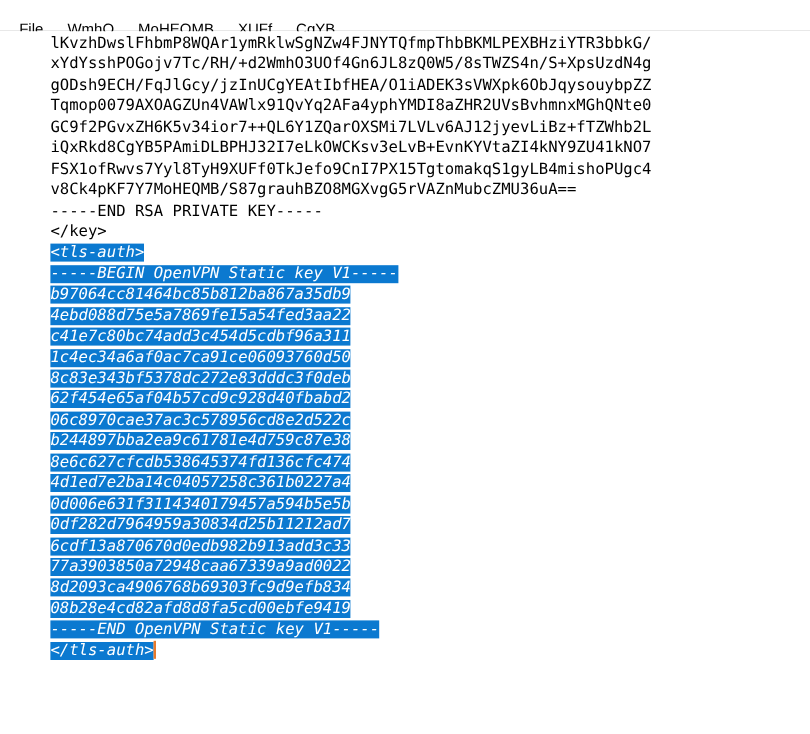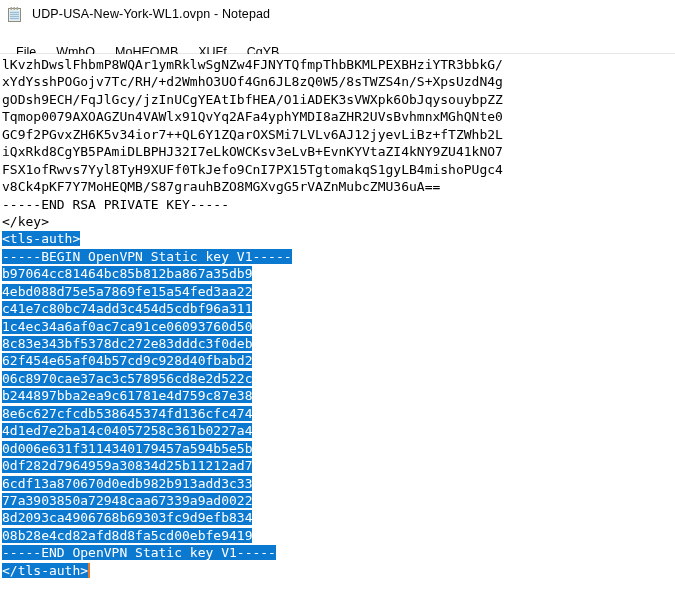--- a/index.html
+++ b/index.html
@@ -80,62 +80,50 @@
     overflow: hidden;
     padding: 2px 0 0 2px;
     position: relative;
   }
   #text-lines {
     font-family: "DejaVu Sans Mono", monospace;
     font-size: 13px;
     line-height: 17.45px;
     color: #000000;
     white-space: pre;
+    margin-left: 40px;
   }
   .line {
     height: 17.45px;
     white-space: pre;
     display: block;
   }
   .line > span.seg {
     white-space: pre;
   }
   .sel {
     background: #0b79d0;
     color: #ffffff;
+    font-style: italic;
   }
   
   #caret {
     display: inline-block;
     width: 2px;
     height: 15px;
     background: #e8792a;
     vertical-align: -3px;
     margin-left: 0px;
   }
 </style>
 </head>
 <body>
 
 <div id="notepad-window">
 
-  <div id="title-bar">
-    <svg id="app-icon" viewBox="0 0 17 17" xmlns="http://www.w3.org/2000/svg">
-      <rect x="1.5" y="2.5" width="12" height="13" fill="#f6f4ee" stroke="#8d8d7f" stroke-width="1"></rect>
-      <rect x="2.5" y="4.5" width="10" height="10" fill="#cfe4f0"></rect>
-      <line x1="3" y1="6.5" x2="12" y2="6.5" stroke="#9dbed2" stroke-width="1"></line>
-      <line x1="3" y1="8.5" x2="12" y2="8.5" stroke="#9dbed2" stroke-width="1"></line>
-      <line x1="3" y1="10.5" x2="12" y2="10.5" stroke="#9dbed2" stroke-width="1"></line>
-      <line x1="3" y1="12.5" x2="12" y2="12.5" stroke="#9dbed2" stroke-width="1"></line>
-      <rect x="3.5" y="1" width="1.6" height="3" fill="#a9a99b"></rect>
-      <rect x="6.5" y="1" width="1.6" height="3" fill="#a9a99b"></rect>
-      <rect x="9.5" y="1" width="1.6" height="3" fill="#a9a99b"></rect>
-    </svg>
-    <span id="window-title">UDP-USA-New-York-WL1.ovpn - Notepad</span>
-  </div>
 
   <div id="menu-bar">
     <div class="menu-item">File</div>
     <div class="menu-item">WmhO</div>
     <div class="menu-item">MoHEQMB</div>
     <div class="menu-item">XUFf</div>
     <div class="menu-item">CgYB</div>
   </div>
 
   <div id="text-area">

